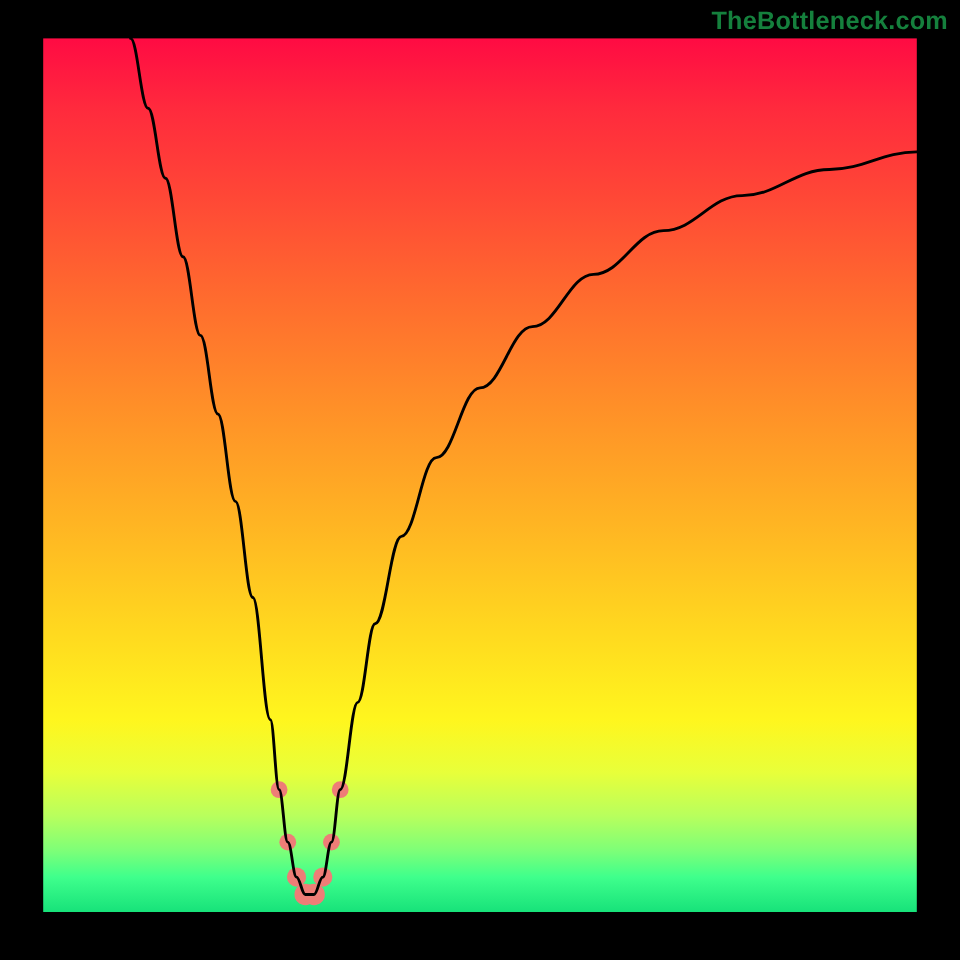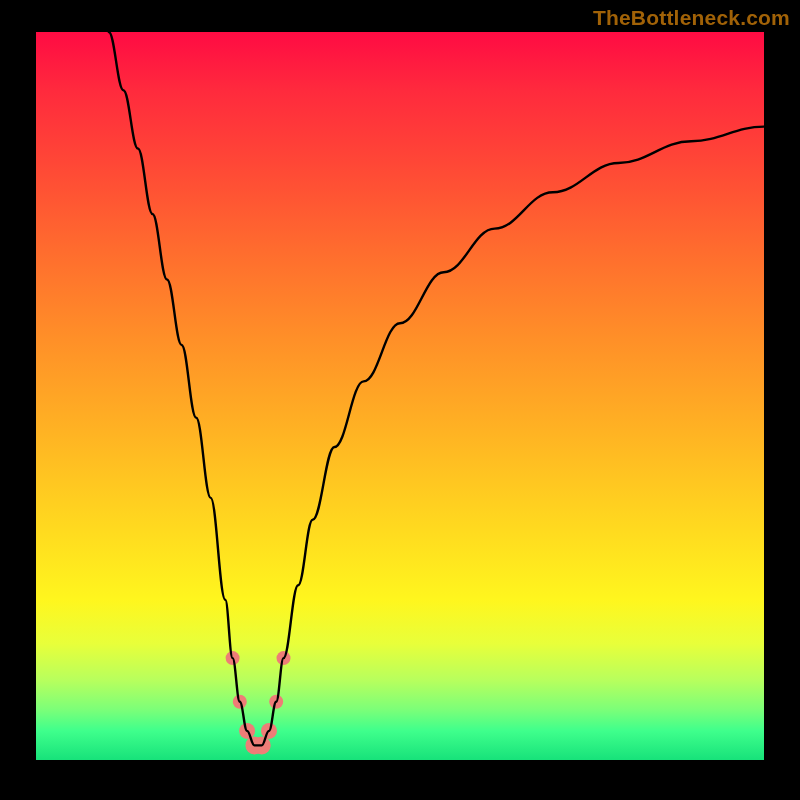--- a/index.html
+++ b/index.html
@@ -39,21 +39,21 @@
       #3fff8c 96%,
       #17e27a 100%);
   }
   .watermark {
     position: absolute;
     top: 6px;
     right: 10px;
     font-family: Arial, Helvetica, sans-serif;
     font-size: 21px;
     font-weight: 600;
-    color: #a16207;
+    color: #15803d;
     letter-spacing: 0.2px;
   }
   svg.curve {
     position: absolute;
     left: 0;
     top: 0;
     width: 728px;
     height: 728px;
     overflow: visible;
   }

